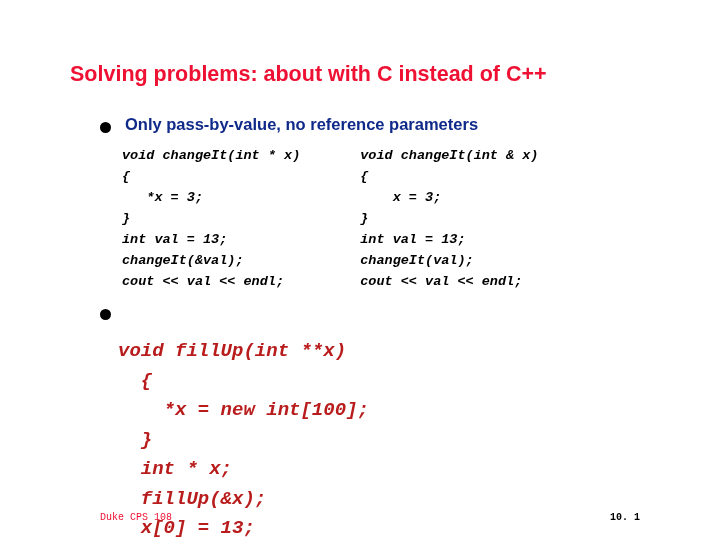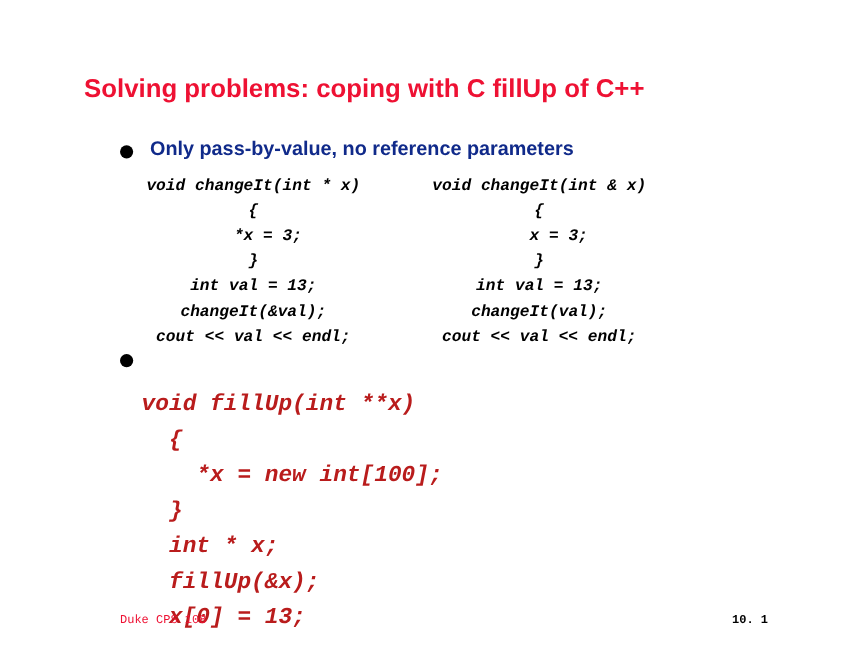--- a/index.html
+++ b/index.html
@@ -40,22 +40,22 @@
     top: 3px;
   }
   .bullet-text {
     color: #102a8a;
     font-family: Liberation Sans, sans-serif;
     font-weight: bold;
     font-size: 16.5px;
   }
   .code-block {
     margin-left: 52px;
+    margin-bottom: 14px;
     margin-top: 12px;
-    text-align: center;
   }
   .code-columns {
     display: flex;
     gap: 60px;
   }
   .code-col {
     font-family: 'Courier New', Courier, monospace;
     font-weight: bold;
     font-size: 13.5px;
     font-style: italic;
@@ -94,21 +94,21 @@
   .footer-right {
     color: #000;
     font-weight: bold;
   }
 </style>
 </head>
 <body>
 
 <div class="slide">
 
-  <div class="title">Solving problems: coping with C fillUp of C++</div>
+  <div class="title">Solving problems: about with C instead of C++</div>
 
   <div class="bullet-row">
     <div class="bullet-dot"></div>
     <div class="bullet-text">Only pass-by-value, no reference parameters</div>
   </div>
 
   <div class="code-block">
     <div class="code-columns">
       <div class="code-col">void changeIt(int * x)
 {

